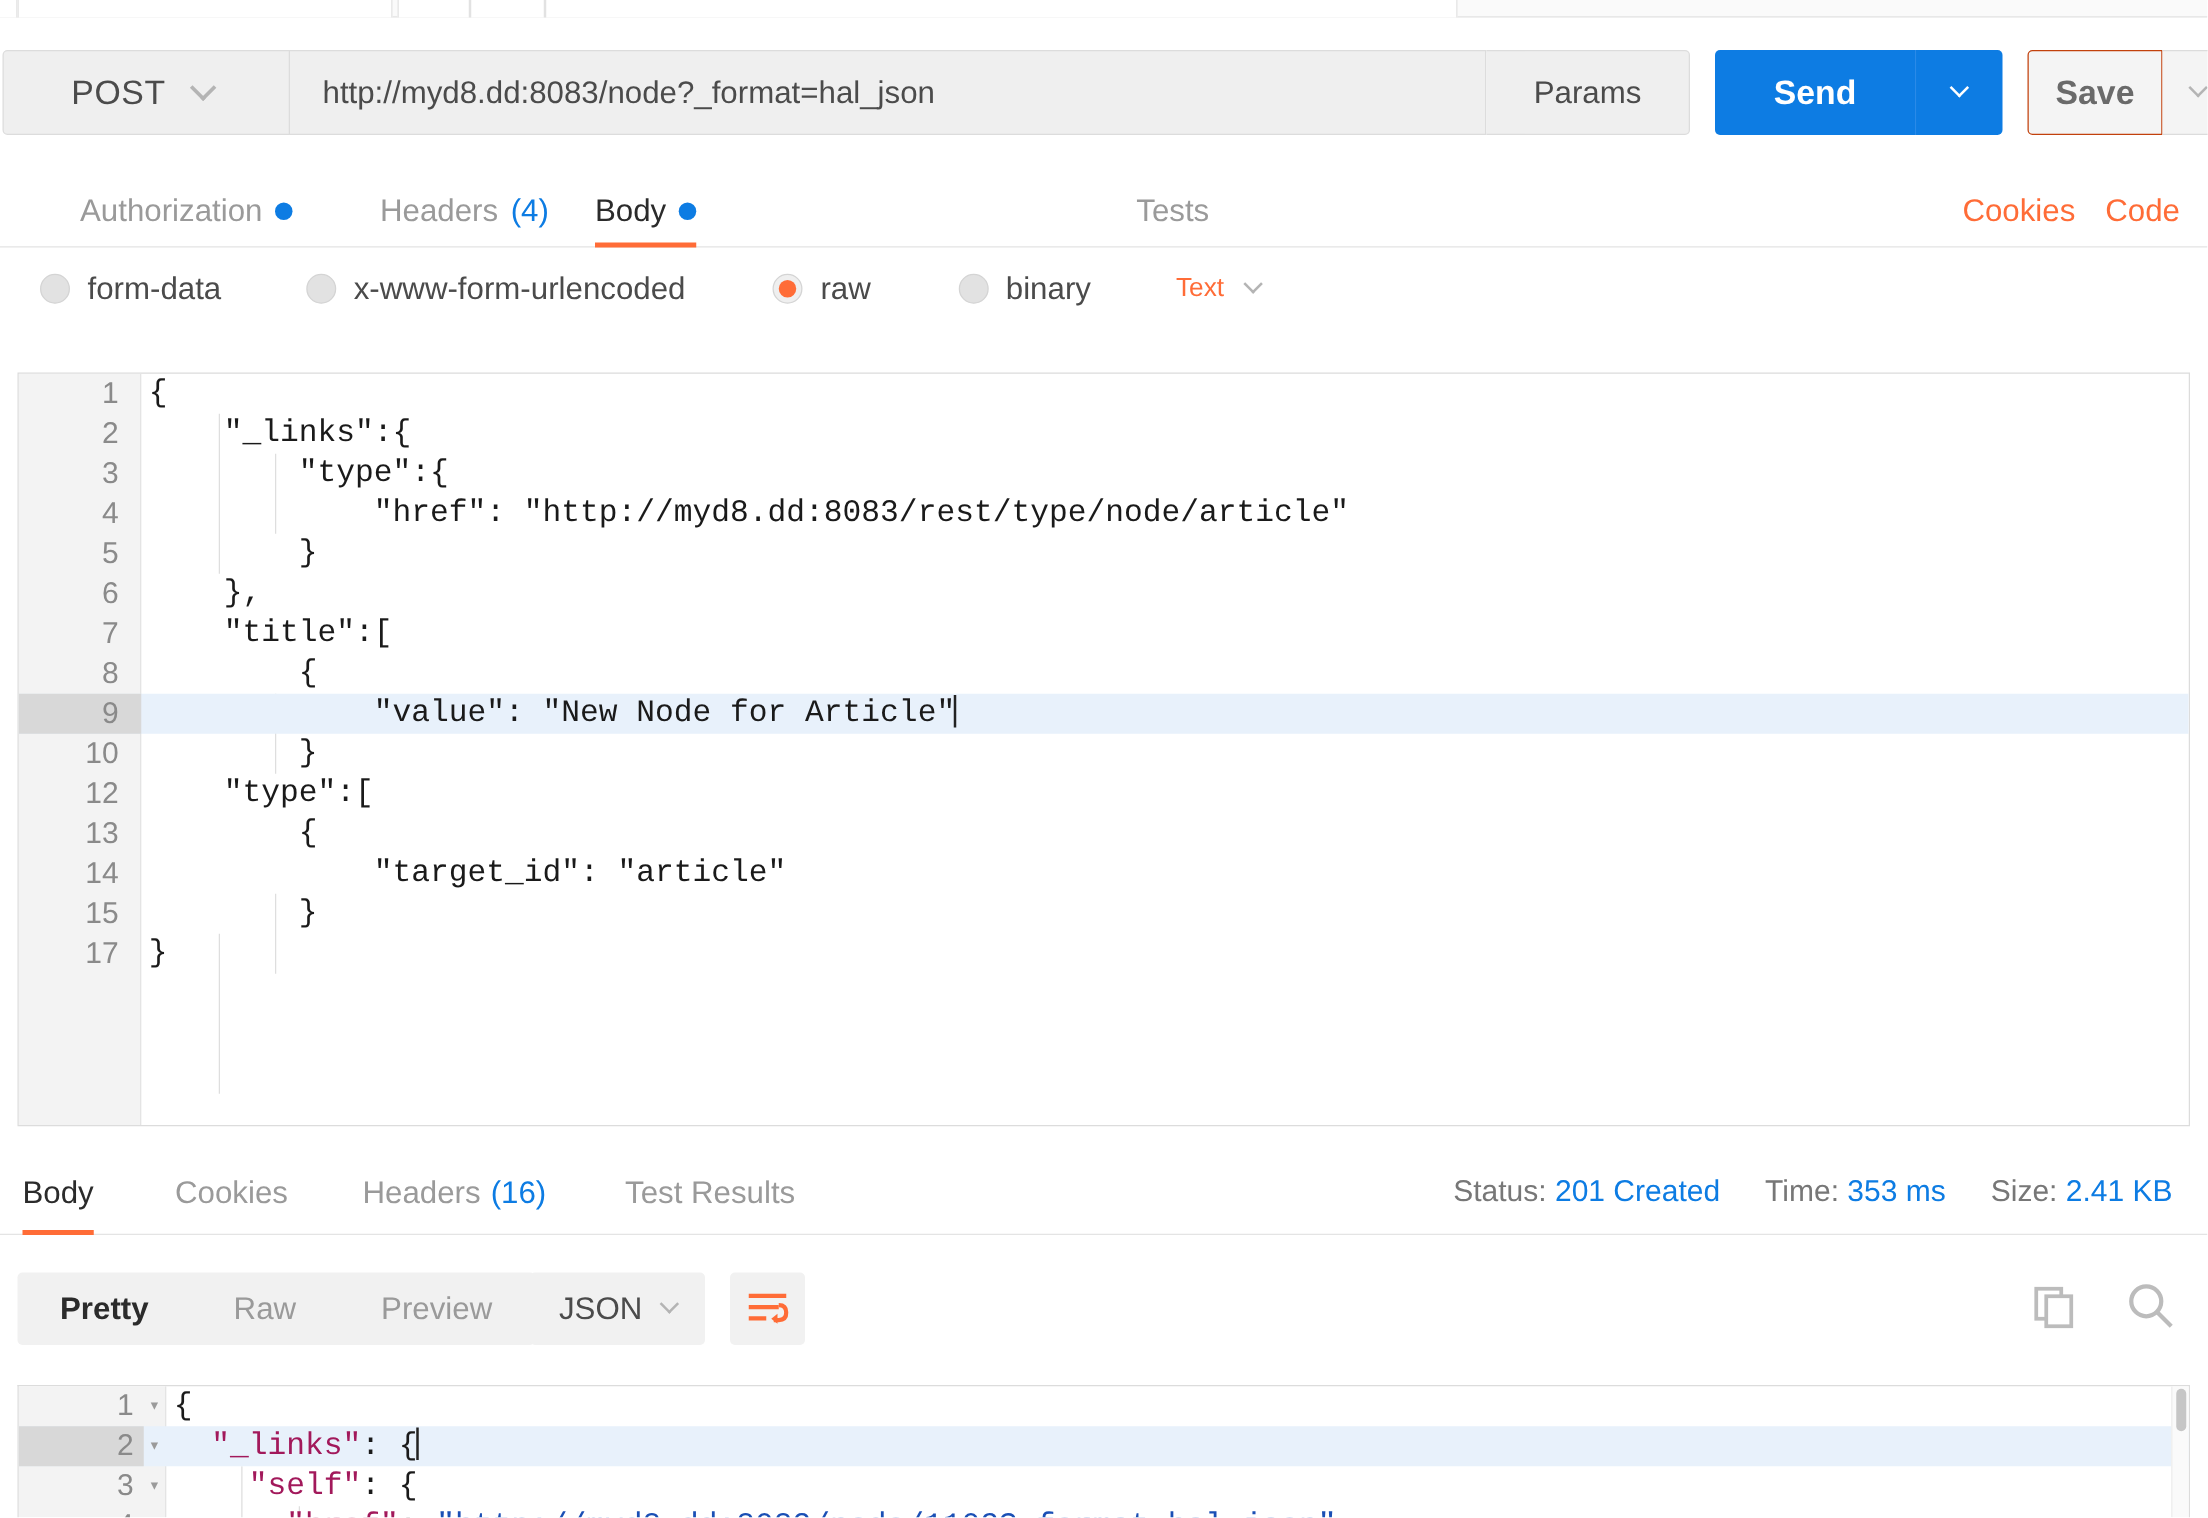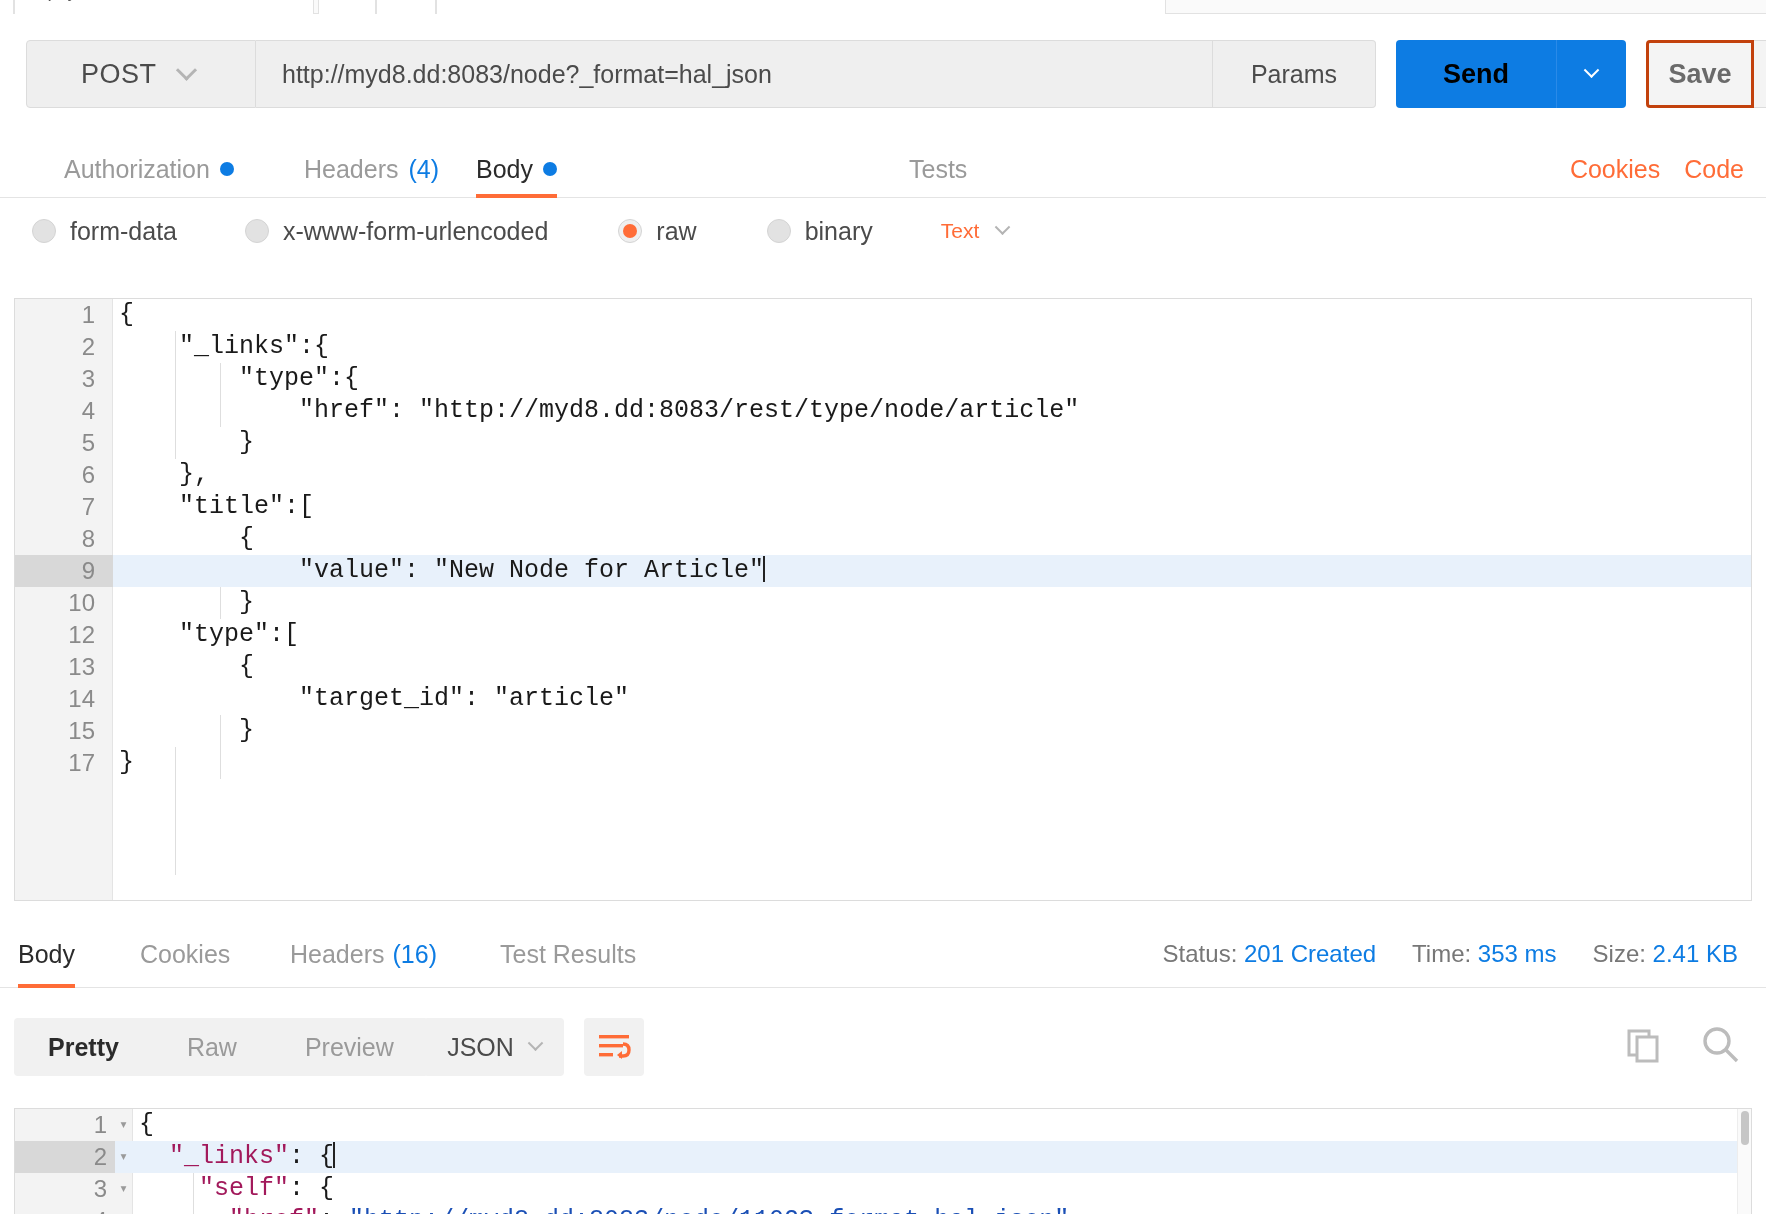--- a/index.html
+++ b/index.html
@@ -30,21 +30,21 @@
     position: absolute; left: 22px; top: 6px;
     font-size: 19px; color: #555; white-space: nowrap;
   }
   .tabstrip .box {
     position: absolute; top: -26px; height: 40px;
     background: #fff; border: 1px solid #e2e2e2; border-bottom: none;
   }
 
   
   .urlbar {
-    position: absolute; top: 40px; left: 26px;
+    position: absolute; top: 40px; left: 2px;
     width: 1738px; height: 64px;
   }
   .method-box {
     position: absolute; left: 0; top: 0; width: 230px; height: 68px;
     background: #efefef; border: 1px solid #dcdcdc; border-radius: 4px 0 0 4px;
     display: flex; align-items: center; padding-left: 54px; gap: 22px;
   }
   .method-box .label { font-size: 27px; color: #4b4b4b; letter-spacing: .5px; }
   .chev {
     display: inline-block; width: 15px; height: 15px;
@@ -63,30 +63,30 @@
     position: absolute; left: 1187px; top: 0; width: 163px; height: 68px;
     background: #efefef; border: 1px solid #dcdcdc; border-left: none;
     border-radius: 0 4px 4px 0;
     display: flex; align-items: center; justify-content: center;
     font-size: 25px; color: #4b4b4b; cursor: pointer;
   }
   .send-btn {
     position: absolute; left: 1370px; top: 0; width: 160px; height: 68px;
     background: #0d7ce3; border-radius: 4px 0 0 4px;
     display: flex; align-items: center; justify-content: center;
-    font-size: 27px; font-weight: bold; color: #000000; cursor: pointer;
+    font-size: 27px; font-weight: bold; color: #ffffff; cursor: pointer;
   }
   .send-caret {
     position: absolute; left: 1530px; top: 0; width: 70px; height: 68px;
     background: #0d7ce3; border-radius: 0 4px 4px 0; border-left: 1px solid #2a8ae8;
     display: flex; align-items: center; justify-content: center; cursor: pointer;
   }
   .save-btn {
     position: absolute; left: 1620px; top: 0; width: 108px; height: 68px;
-    background: #f4f4f4; border: 3px solid #c2410c; border-radius: 4px 0 0 4px;
+    background: #f4f4f4; border: 1px solid #c2410c; border-radius: 4px 0 0 4px;
     display: flex; align-items: center; justify-content: center;
     font-size: 27px; font-weight: bold; color: #6a6a6a; cursor: pointer;
   }
   .save-caret {
     position: absolute; left: 1728px; top: 0; width: 58px; height: 68px;
     background: #f4f4f4; border: 1px solid #dcdcdc; border-left: none;
     display: flex; align-items: center; justify-content: center; cursor: pointer;
   }
 
   

